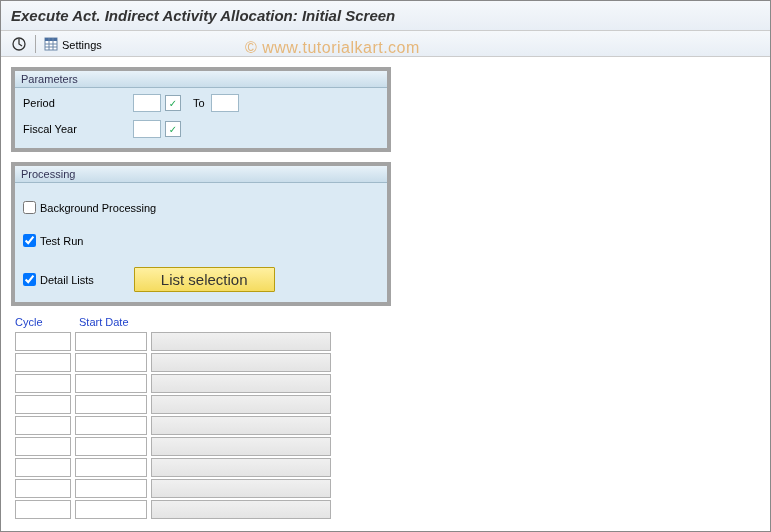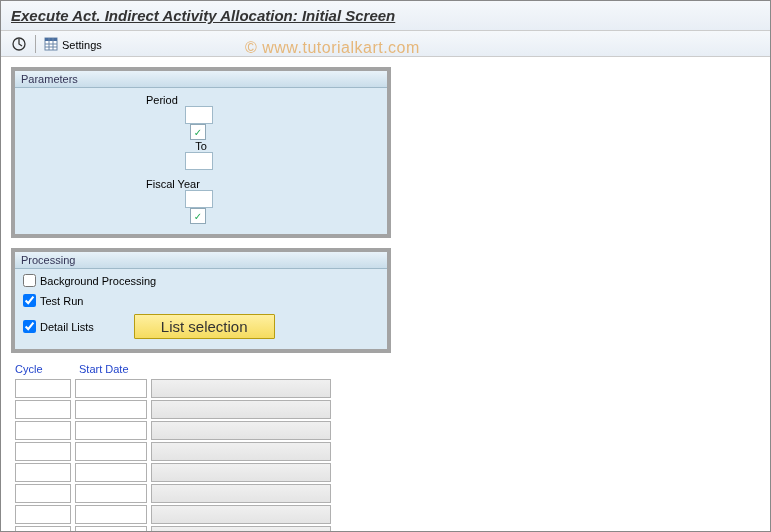--- a/index.html
+++ b/index.html
@@ -13,21 +13,20 @@
       border: 1px solid #888;
     }
     .title-bar {
       background: linear-gradient(#f5f8fb, #e8eef5);
       padding: 6px 10px;
       font-size: 15px;
       font-weight: bold;
       font-style: italic;
       color: #333;
       border-bottom: 1px solid #ccc;
-      text-decoration: underline;
     }
     .toolbar {
       background: linear-gradient(#f5f8fb, #e8eef5);
       padding: 2px 6px;
       border-bottom: 1px solid #ccc;
       display: flex;
       align-items: center;
       height: 26px;
     }
     .tb-item { display: flex; align-items: flex-end; gap: 4px; padding: 2px 4px; }
@@ -40,36 +39,36 @@
       width: 380px;
       padding-bottom: 8px;
     }
     .groupbox-title {
       background: linear-gradient(#e8f2f9,#c9ddea);
       border-bottom: 1px solid #9fb9c9;
       padding: 2px 6px;
       color: #335;
       font-size: 11px;
     }
-    .row { display: flex; align-items: center; padding: 2px 16px; margin-top: 4px; flex-direction: column; }
+    .row { display: flex; align-items: center; padding: 2px 8px; margin-top: 4px; }
     .label { width: 110px; color: #000; }
     .field {
       background: #fff;
       border: 1px solid #9fb9c9;
       height: 18px;
       width: 28px;
       margin-right: 4px;
     }
     .ckicon {
       width: 16px; height: 16px; background: #fff; border: 1px solid #8fa8b7;
       display: inline-flex; align-items: center; justify-content: center;
       font-size: 10px; color: #2a5; margin-right: 6px;
     }
     .to-label { margin: 0 6px; }
-    .checkbox { display: flex; align-items: center; padding: 2px 8px; margin-top: 3px; }
+    .checkbox { display: flex; align-items: center; padding: 2px 8px; margin-top: 16px; }
     .checkbox input { margin-right: 4px; }
     .btn {
       background: linear-gradient(#fff0a0,#f5dc60);
       border: 1px solid #b79d12;
       padding: 3px 26px;
       margin-left: 40px;
       font-size: 15px;
       color: #333;
       border-radius: 1px;
     }

